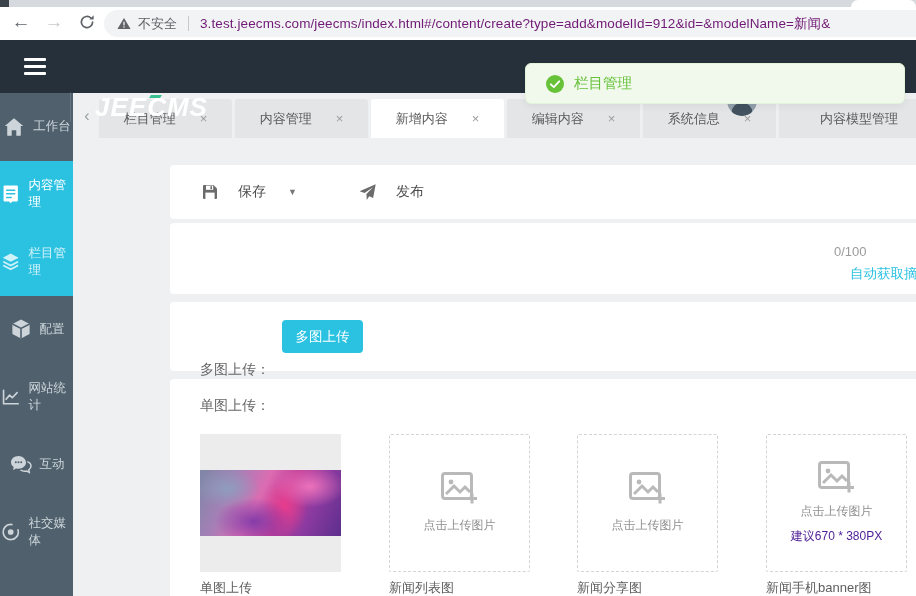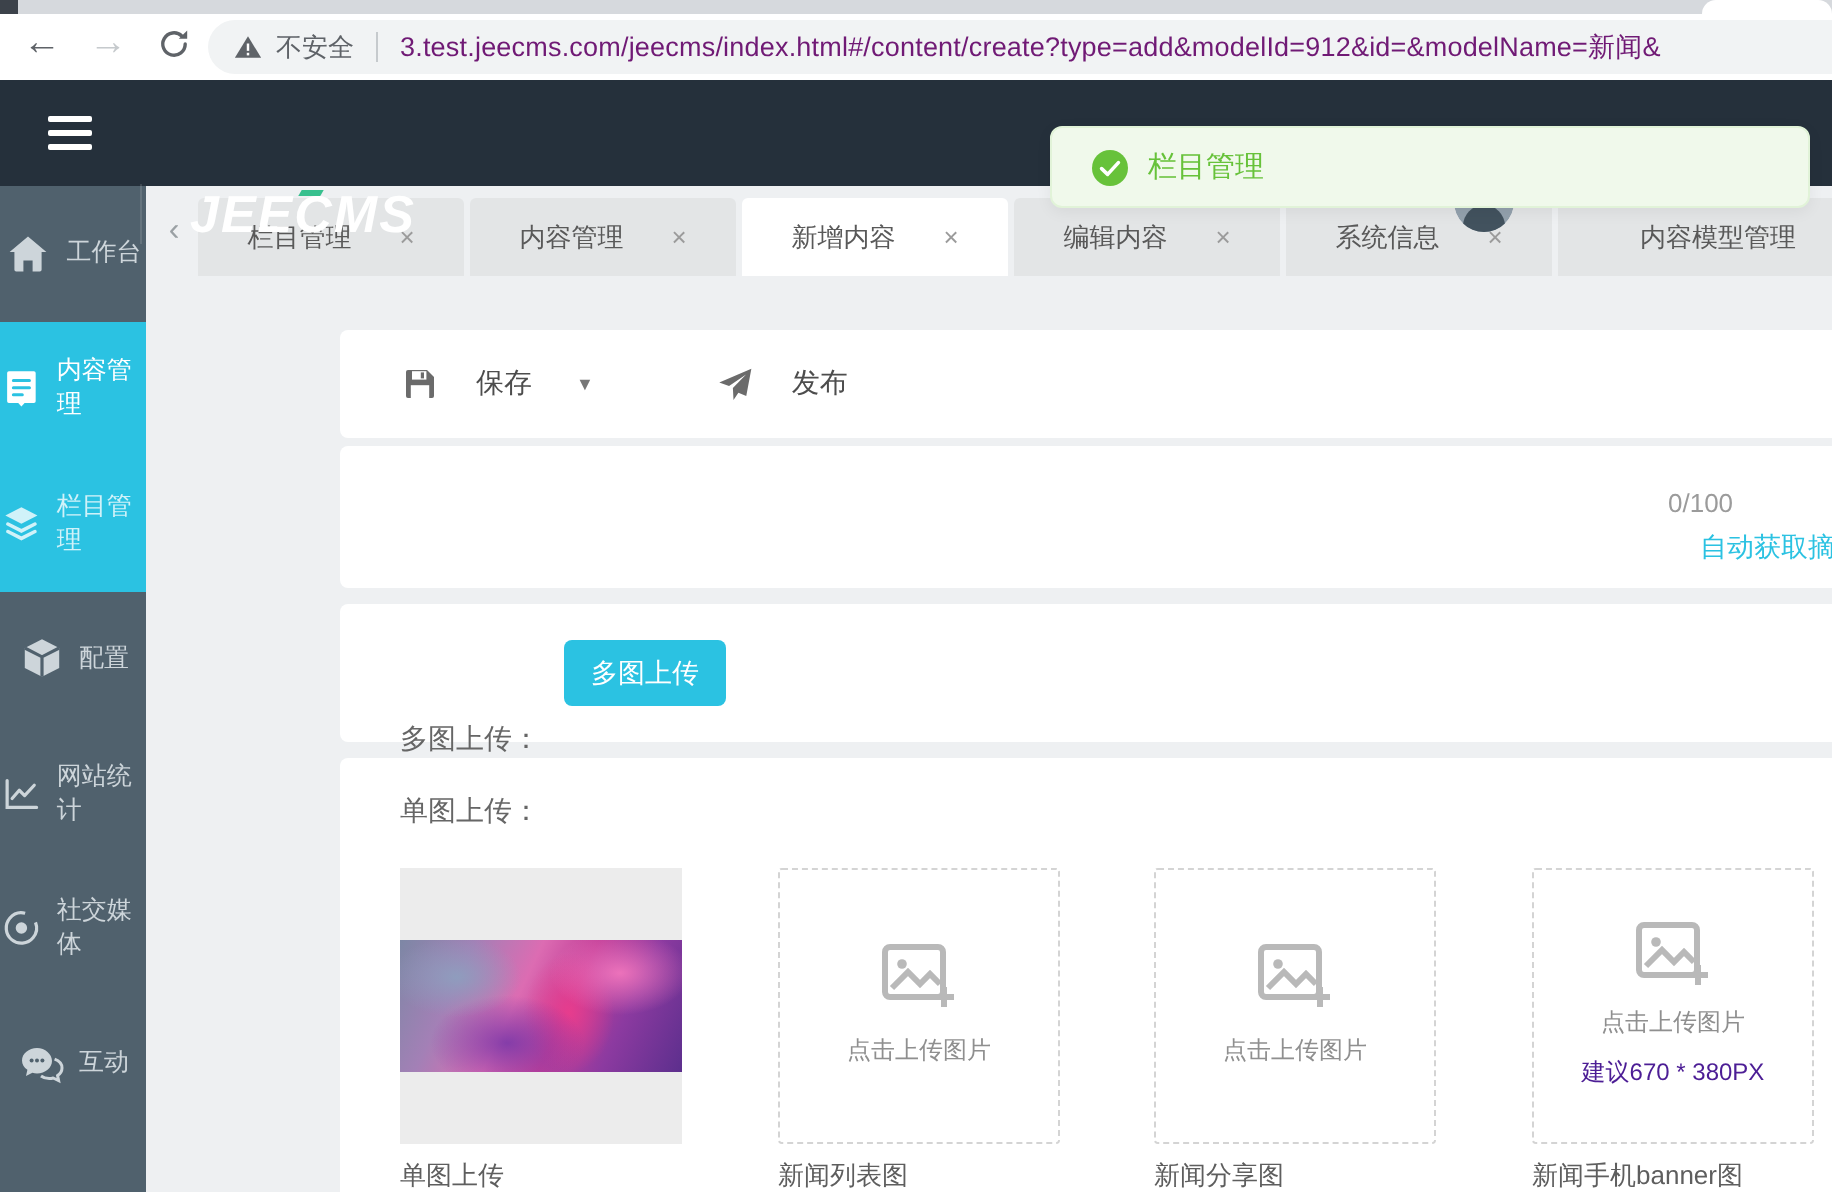--- a/index.html
+++ b/index.html
@@ -182,34 +182,34 @@
     </div>
     <div class="sb-item">
       <svg viewBox="0 0 24 24">
         <path d="M4 4.5v15h16.5" fill="none" stroke="currentColor" stroke-width="1.8" stroke-linecap="round"></path>
         <path d="M6.8 14.5l4-4.6 3 3 5.4-5.8" fill="none" stroke="currentColor" stroke-width="1.8" stroke-linecap="round" stroke-linejoin="round"></path>
       </svg>
       <span class="sb-label">网站统计</span>
     </div>
     <div class="sb-item">
       <svg viewBox="0 0 24 24">
-        <circle cx="12" cy="12" r="8.5" fill="none" stroke="currentColor" stroke-width="1.8" stroke-dasharray="36 8" transform="rotate(40 12 12)"></circle>
-        <circle cx="12" cy="12" r="3.2" fill="currentColor"></circle>
-      </svg>
-      <span class="sb-label">社交媒体</span>
-    </div>
-    <div class="sb-item">
-      <svg viewBox="0 0 24 24">
         <path d="M9.5 4C5.4 4 2 6.8 2 10.2c0 1.9 1 3.6 2.7 4.7L4 18l3.2-1.6c.7.2 1.5.3 2.3.3 4.1 0 7.5-2.8 7.5-6.2S13.6 4 9.5 4z" fill="currentColor"></path>
         <circle cx="6.8" cy="10.3" r="1" fill="#50616d"></circle>
         <circle cx="9.5" cy="10.3" r="1" fill="#50616d"></circle>
         <circle cx="12.2" cy="10.3" r="1" fill="#50616d"></circle>
         <path d="M18.3 9.6c2.2.8 3.7 2.5 3.7 4.4 0 1.5-.9 2.9-2.2 3.8l.5 2.5-2.7-1.3c-.6.2-1.3.3-2 .3-1.6 0-3-.5-4.1-1.3" fill="none" stroke="currentColor" stroke-width="1.5"></path>
       </svg>
       <span class="sb-label">互动</span>
+    </div>
+    <div class="sb-item">
+      <svg viewBox="0 0 24 24">
+        <circle cx="12" cy="12" r="8.5" fill="none" stroke="currentColor" stroke-width="1.8" stroke-dasharray="36 8" transform="rotate(40 12 12)"></circle>
+        <circle cx="12" cy="12" r="3.2" fill="currentColor"></circle>
+      </svg>
+      <span class="sb-label">社交媒体</span>
     </div>
     <div class="sb-item partial">
       <svg viewBox="0 0 24 24">
         <circle cx="12" cy="12" r="8" fill="none" stroke="currentColor" stroke-width="1.8"></circle>
       </svg>
     </div>
   </div>
 
   <div class="tabbar">
     <div class="tab-chevron">‹</div>

